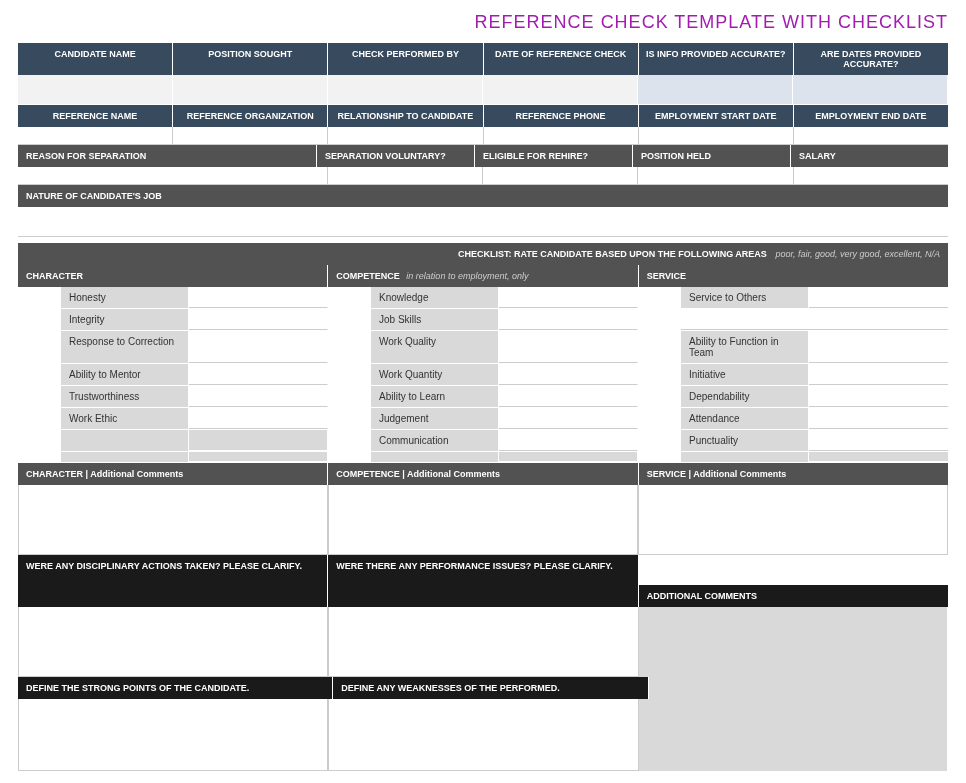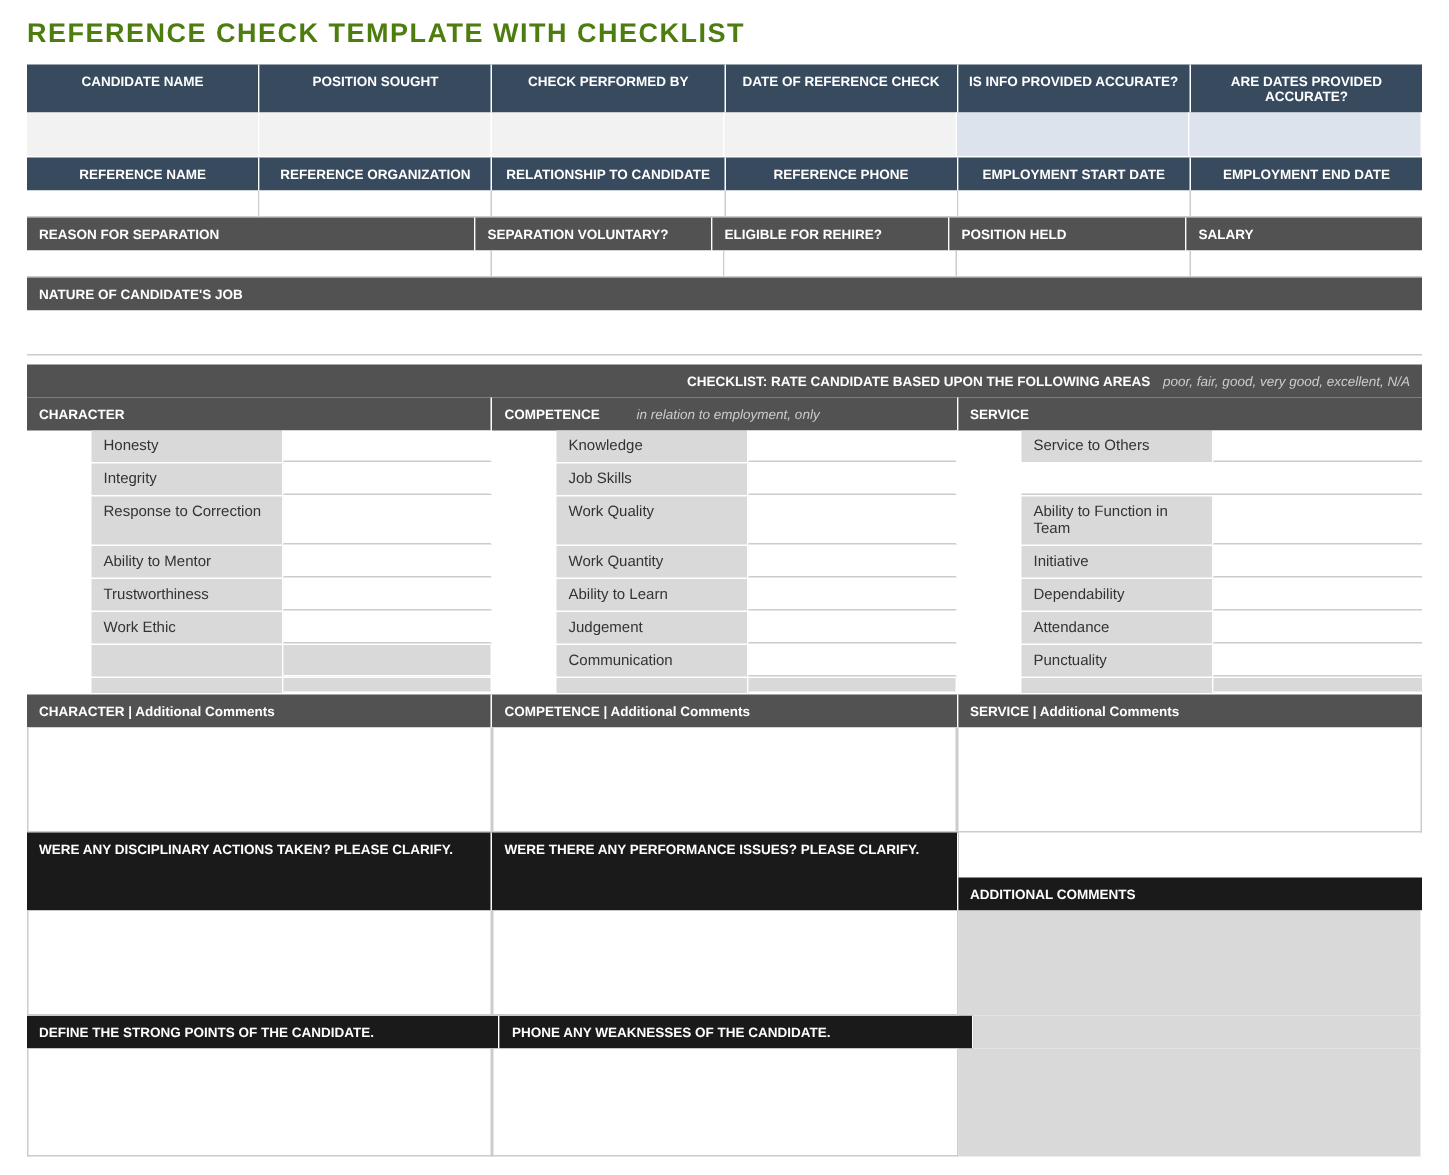--- a/index.html
+++ b/index.html
@@ -1,17 +1,17 @@
 <!DOCTYPE html>
 <html><head>
 <meta charset="utf-8">
 <style>
 * { box-sizing: border-box; margin: 0; padding: 0; }
 body { font-family: Arial, Helvetica, sans-serif; background: #fff; width: 966px; height: 783px; padding: 12px 18px; color: #333; }
-.title { font-size: 18px; font-weight: bold; color: #4d7c0f; letter-spacing: 1px; margin-bottom: 10px; }
+.title { font-size: 18px; font-weight: normal; color: #a21caf; letter-spacing: 1px; margin-bottom: 10px; text-align: right; }
 .row { display: flex; width: 100%; }
 .hdr-dark { background: #374a5e; color: #fff; font-size: 9px; font-weight: bold; text-align: center; padding: 6px 4px; border-right: 1px solid #fff; }
 .hdr-dark:last-child { border-right: none; }
 .hdr-grey { background: #525252; color: #fff; font-size: 9px; font-weight: bold; padding: 6px 8px; border-right: 1px solid #fff; }
 .hdr-grey.center { text-align: left; }
 .hdr-grey:last-child { border-right: none; }
 .hdr-black { background: #1a1a1a; color: #fff; font-size: 9px; font-weight: bold; padding: 6px 8px; border-right: 1px solid #fff; }
 .hdr-black:last-child { border-right: none; margin-top: 30px; }
 .cell-light { background: #f2f2f2; border-right: 1px solid #fff; border-bottom: 1px solid #fff; height: 30px; }
 .cell-light:last-child { border-right: none; }
@@ -96,21 +96,21 @@
 <div class="row">
   <div class="hdr-grey" style="flex:1;text-align:right">
     <span>CHECKLIST: RATE CANDIDATE BASED UPON THE FOLLOWING AREAS</span>
     <span class="sub-hint" style="margin-left:6px">poor, fair, good, very good, excellent, N/A</span>
   </div>
 </div>
 <div class="row">
   <div class="hdr-grey c6" style="text-align:left">CHARACTER</div>
   <div class="hdr-grey c6" style="text-align:left">
     <span>COMPETENCE</span>
-    <span class="sub-hint" style="margin-left:22px">in relation to employment, only</span>
+    <span class="sub-hint" style="margin-left:4px">in relation to employment, only</span>
   </div>
   <div class="hdr-grey c6" style="text-align:left">SERVICE</div>
 </div>
 
 <div id="checklist-body">
     <div class="check-row">
       <div class="check-col">
         <div class="check-label">Honesty</div>
         <div class="check-val"></div>
       </div>
@@ -238,20 +238,20 @@
   <div class="hdr-black c6">WERE THERE ANY PERFORMANCE ISSUES? PLEASE CLARIFY.</div>
   <div class="hdr-black c6">ADDITIONAL COMMENTS</div>
 </div>
 <div class="row" style="position:relative">
   <div class="comment-box"></div>
   <div class="comment-box"></div>
   <div class="comment-grey" style="height:70px"></div>
 </div>
 <div class="row">
   <div class="hdr-black c6">DEFINE THE STRONG POINTS OF THE CANDIDATE.</div>
-  <div class="hdr-black c6">PHONE ANY WEAKNESSES OF THE CANDIDATE.</div>
+  <div class="hdr-black c6">DEFINE ANY WEAKNESSES OF THE PERFORMED.</div>
   <div class="c6" style="background:#d9d9d9;border-right:1px solid #fff"></div>
 </div>
 <div class="row">
   <div class="comment-box" style="height:72px"></div>
   <div class="comment-box" style="height:72px"></div>
   <div class="comment-grey" style="height:72px"></div>
 </div>
 
 </body></html>

